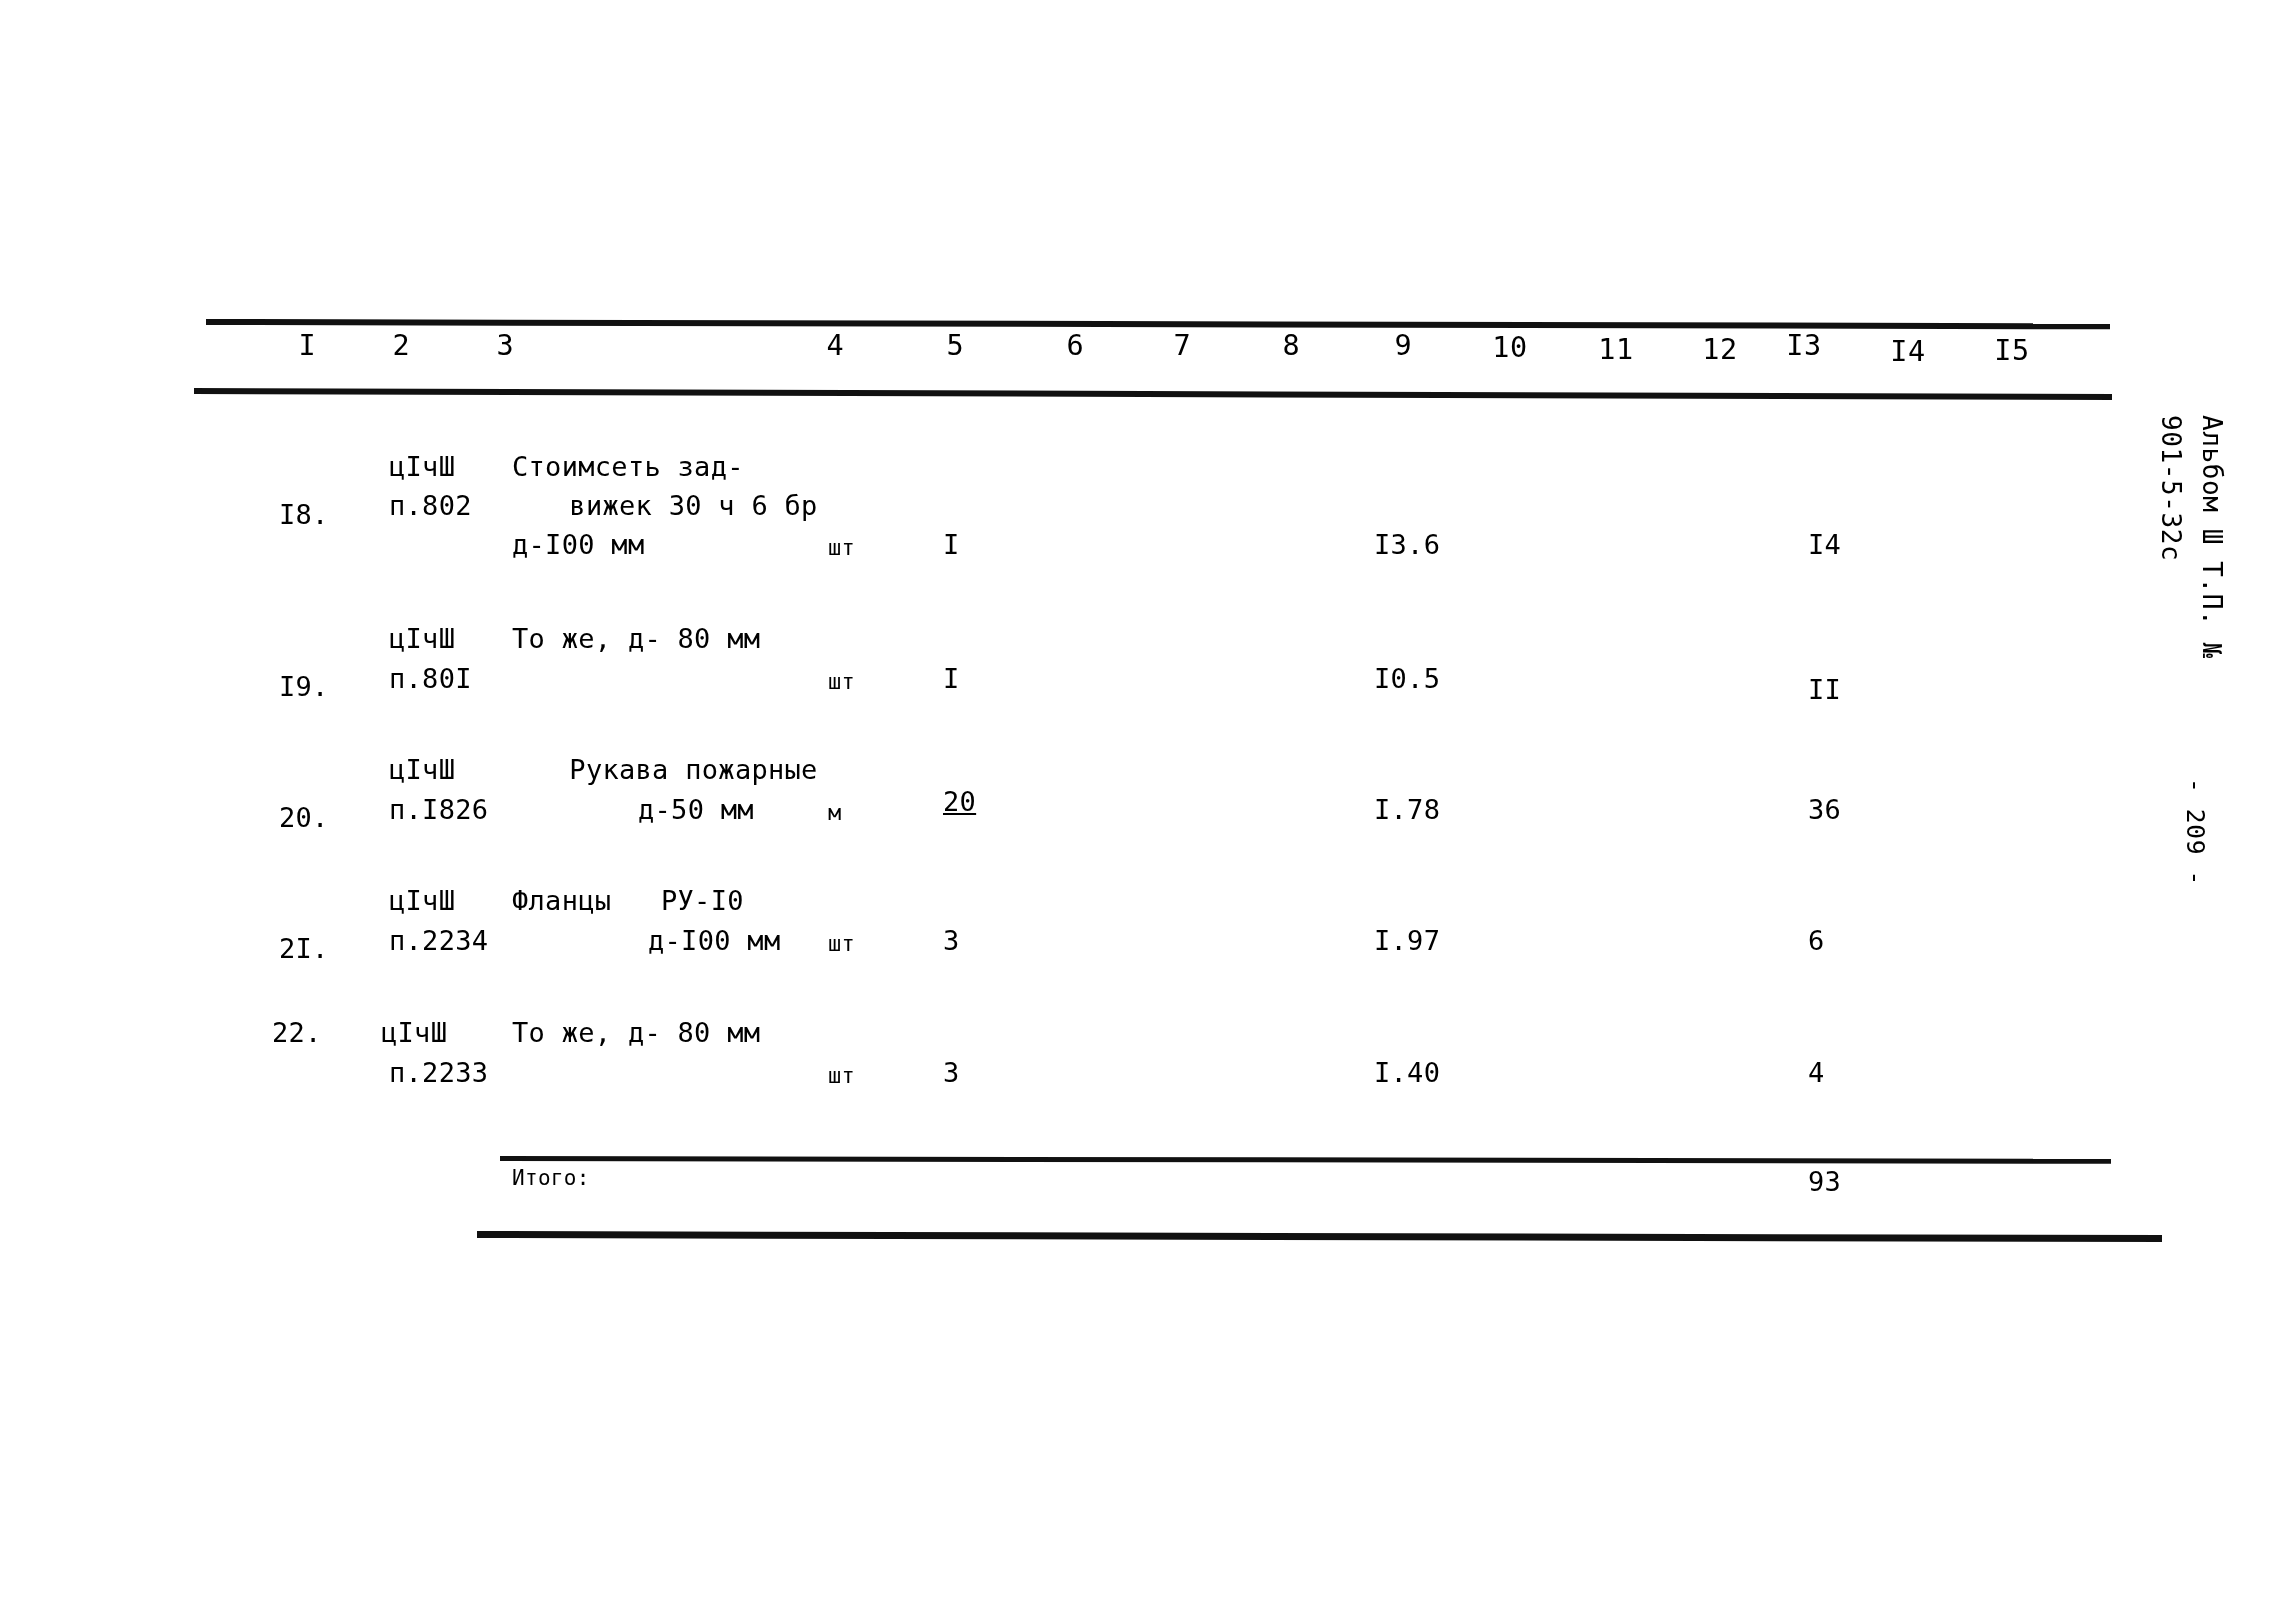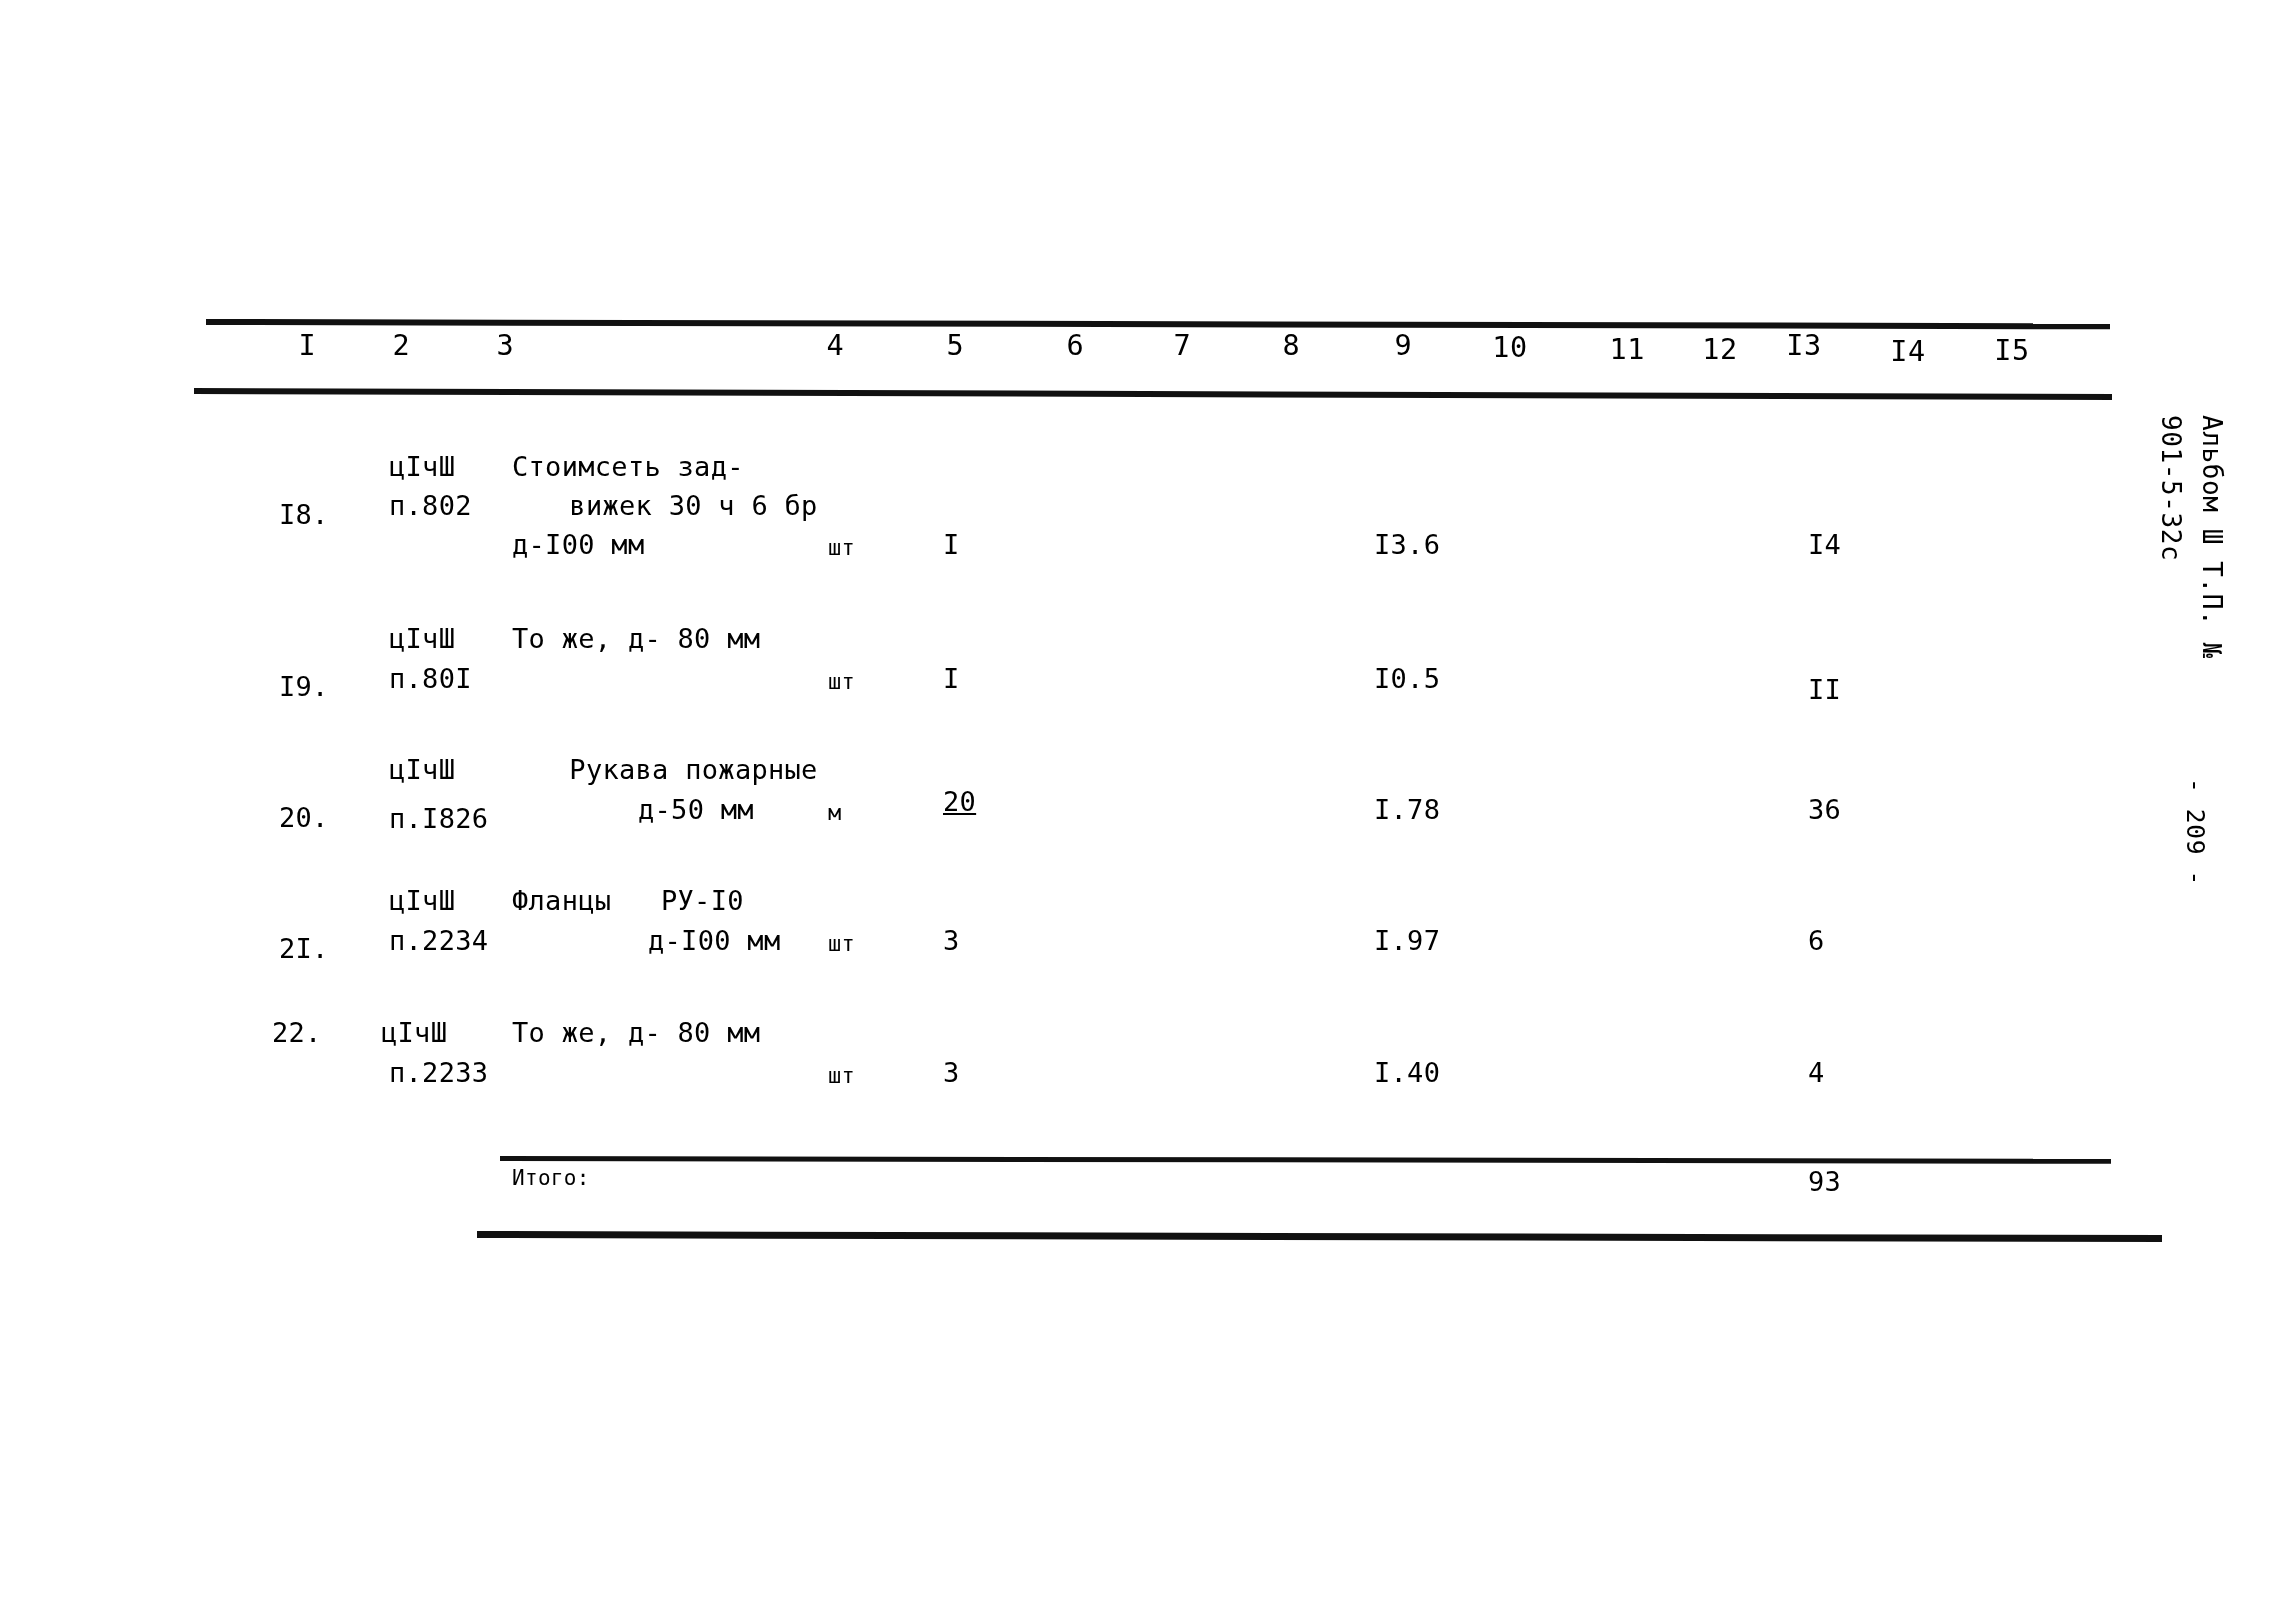--- a/index.html
+++ b/index.html
@@ -110,21 +110,21 @@
   <div class="hdr-cell" style="left:285px;width:45px;">I</div>
   <div class="hdr-cell" style="left:379px;width:45px;">2</div>
   <div class="hdr-cell" style="left:483px;width:45px;">3</div>
   <div class="hdr-cell" style="left:813px;width:45px;">4</div>
   <div class="hdr-cell" style="left:933px;width:45px;">5</div>
   <div class="hdr-cell" style="left:1053px;width:45px;">6</div>
   <div class="hdr-cell" style="left:1160px;width:45px;">7</div>
   <div class="hdr-cell" style="left:1269px;width:45px;">8</div>
   <div class="hdr-cell" style="left:1381px;width:45px;">9</div>
   <div class="hdr-cell" style="left:1481px;width:58px;top:334px;">10</div>
-  <div class="hdr-cell" style="left:1587px;width:58px;top:336px;text-align:right;">11</div>
+  <div class="hdr-cell" style="left:1587px;width:58px;top:336px;">11</div>
   <div class="hdr-cell" style="left:1691px;width:58px;top:336px;">12</div>
   <div class="hdr-cell" style="left:1775px;width:58px;top:332px;">I3</div>
   <div class="hdr-cell" style="left:1879px;width:58px;top:338px;">I4</div>
   <div class="hdr-cell" style="left:1983px;width:58px;top:337px;">I5</div>
 
   <div class="row" style="top:447px;">
     <div class="cell c-num" style="top:0px;">I8.</div>
     <div class="cell c-ref" style="top:0px;">цIчШ</div>
     <div class="cell c-ref" style="top:39px;">п.802</div>
     <div class="cell c-desc" style="top:0px;">Стоимсеть зад-</div>
@@ -143,21 +143,21 @@
     <div class="cell c-desc" style="top:0px;">То же, д- 80 мм</div>
     <div class="cell c-unit small" style="top:43px;">шт</div>
     <div class="cell c-qty" style="top:40px;">I</div>
     <div class="cell c-price" style="top:40px;">I0.5</div>
     <div class="cell c-sum" style="top:40px;margin-top:11px;">II</div>
   </div>
 
   <div class="row" style="top:750px;">
     <div class="cell c-num" style="top:0px;">20.</div>
     <div class="cell c-ref" style="top:0px;">цIчШ</div>
-    <div class="cell c-ref" style="top:40px;margin-top:9px;">п.I826</div>
+    <div class="cell c-ref" style="top:40px;">п.I826</div>
     <div class="cell c-desc" style="top:0px;text-align:center;">Рукава пожарные</div>
     <div class="cell" style="left:638px;top:40px;">д-50 мм</div>
     <div class="cell c-unit small" style="top:43px;">м</div>
     <div class="cell c-qty" style="top:32px;text-decoration:underline;">20</div>
     <div class="cell c-price" style="top:40px;">I.78</div>
     <div class="cell c-sum" style="top:40px;">36</div>
   </div>
 
   <div class="row" style="top:881px;">
     <div class="cell c-num" style="top:0px;">2I.</div>

